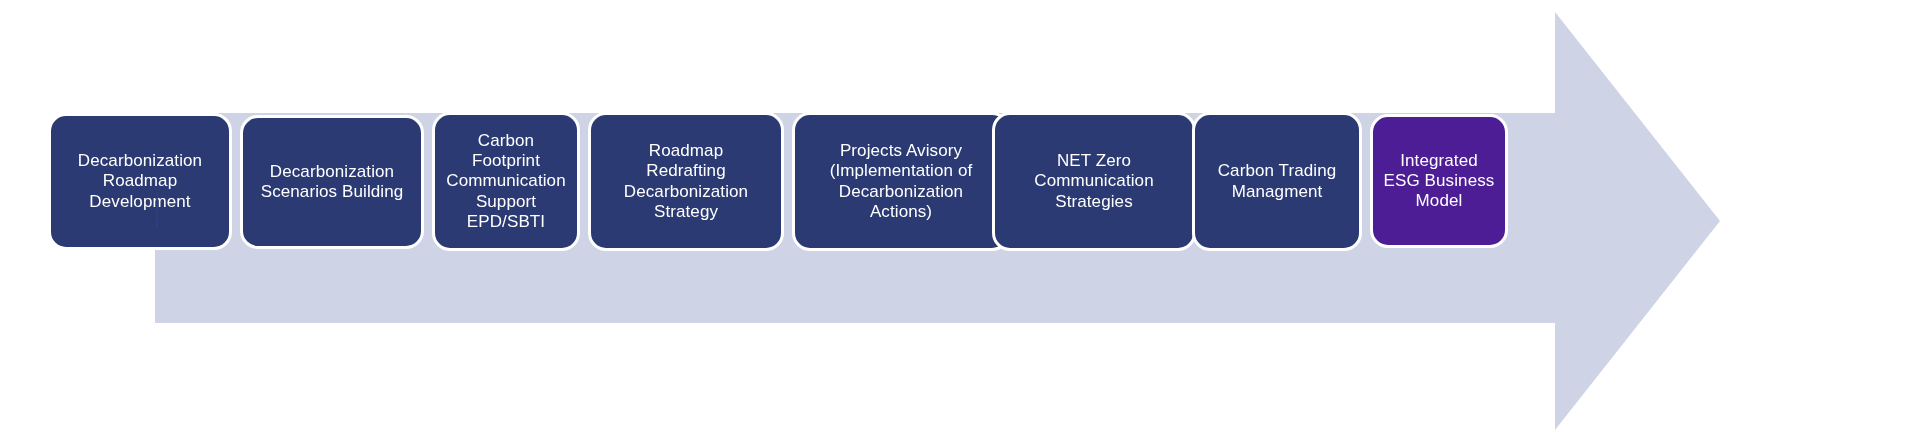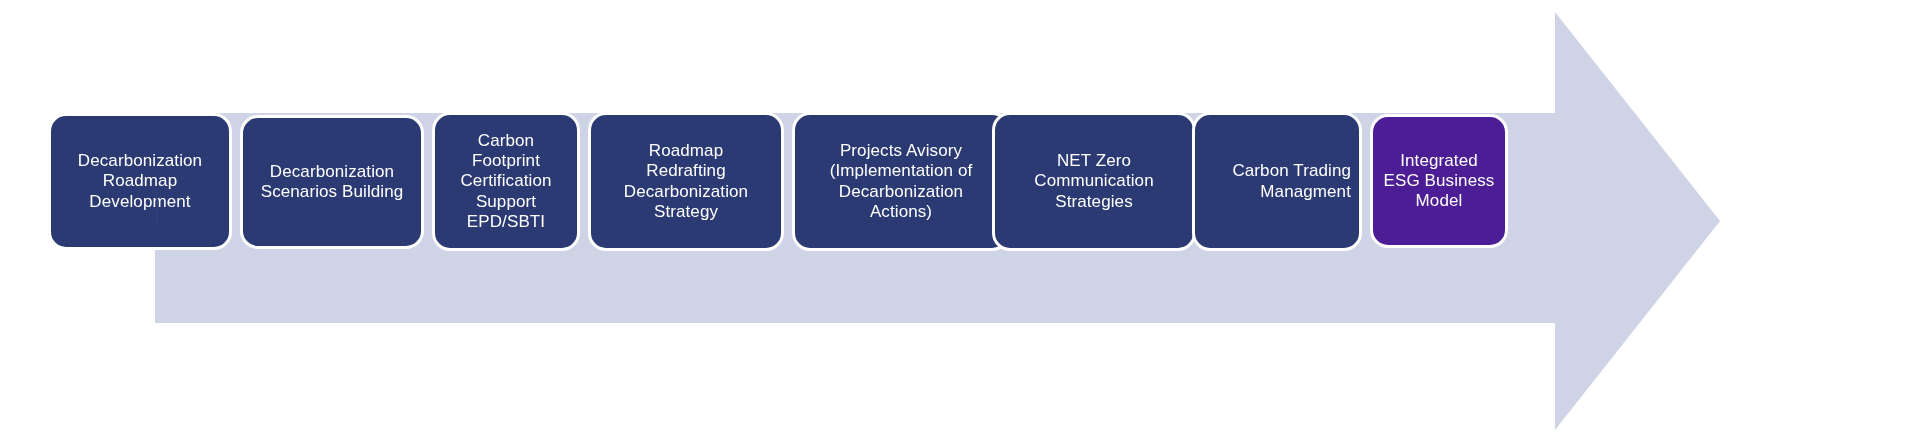--- a/index.html
+++ b/index.html
@@ -68,42 +68,42 @@
 Roadmap
 Development</span>
   </div>
   <div class="step-box" style="left: 240px; top: 115px; width: 184px; height: 134px; font-size: 17px; background: rgb(43, 58, 114); border-color: rgb(255, 255, 255); color: rgb(255, 255, 255);">
     <span class="step-label">Decarbonization
 Scenarios Building</span>
   </div>
   <div class="step-box" style="left: 432px; top: 112px; width: 148px; height: 139px; font-size: 17px; background: rgb(43, 58, 114); border-color: rgb(255, 255, 255); color: rgb(255, 255, 255);">
     <span class="step-label">Carbon
 Footprint
-Certification
+Communication
 Support
 EPD/SBTI</span>
   </div>
   <div class="step-box" style="left: 588px; top: 112px; width: 196px; height: 139px; font-size: 17px; background: rgb(43, 58, 114); border-color: rgb(255, 255, 255); color: rgb(255, 255, 255);">
     <span class="step-label">Roadmap
 Redrafting
 Decarbonization
 Strategy</span>
   </div>
   <div class="step-box" style="left: 792px; top: 112px; width: 218px; height: 139px; font-size: 17px; background: rgb(43, 58, 114); border-color: rgb(255, 255, 255); color: rgb(255, 255, 255);">
     <span class="step-label">Projects Avisory
 (Implementation of
 Decarbonization
 Actions)</span>
   </div>
   <div class="step-box" style="left: 992px; top: 112px; width: 204px; height: 139px; font-size: 17px; background: rgb(43, 58, 114); border-color: rgb(255, 255, 255); color: rgb(255, 255, 255);">
     <span class="step-label">NET Zero
 Communication
 Strategies</span>
   </div>
-  <div class="step-box" style="left: 1192px; top: 112px; width: 170px; height: 139px; font-size: 17px; background: rgb(43, 58, 114); border-color: rgb(255, 255, 255); color: rgb(255, 255, 255); text-align: right;">
+  <div class="step-box" style="left: 1192px; top: 112px; width: 170px; height: 139px; font-size: 17px; background: rgb(43, 58, 114); border-color: rgb(255, 255, 255); color: rgb(255, 255, 255);">
     <span class="step-label">Carbon Trading
 Managment</span>
   </div>
   <div class="step-box" style="left: 1370px; top: 114px; width: 138px; height: 134px; font-size: 17px; background: #4c1d95; border-color: rgb(255, 255, 255); color: rgb(255, 255, 255);">
     <span class="step-label">Integrated
 ESG Business
 Model</span>
   </div>
 
   <div id="caret" style="left: 156px; top: 192px; height: 36px;"></div>

